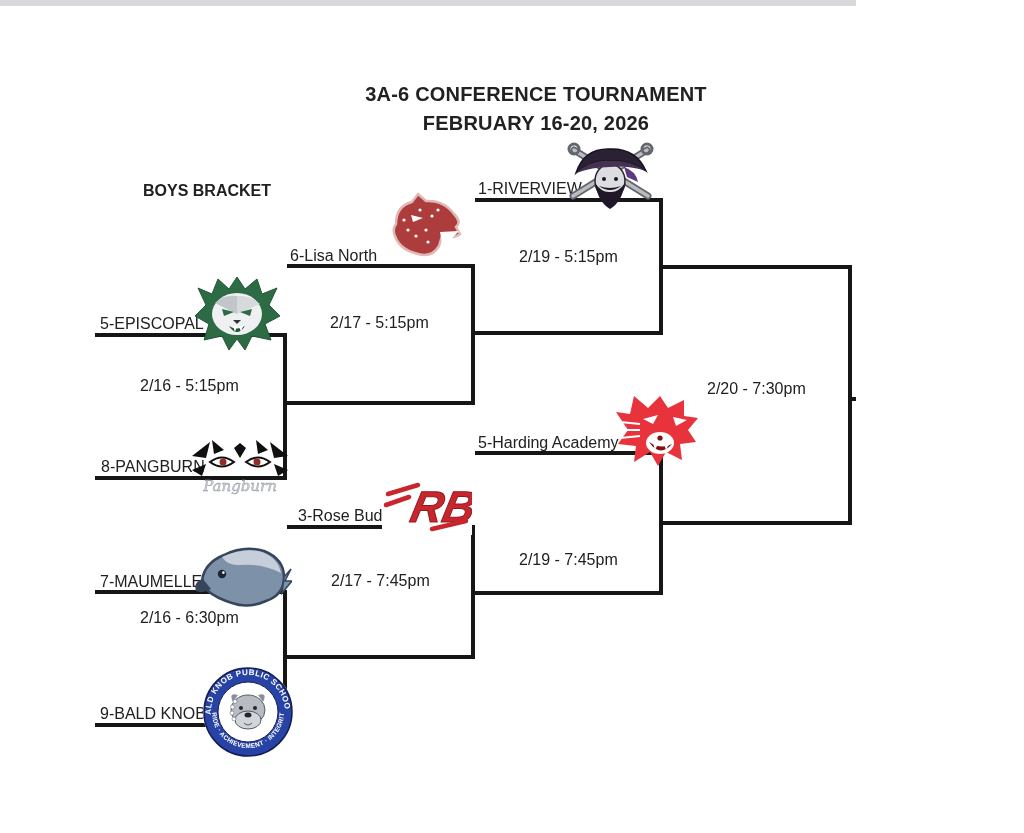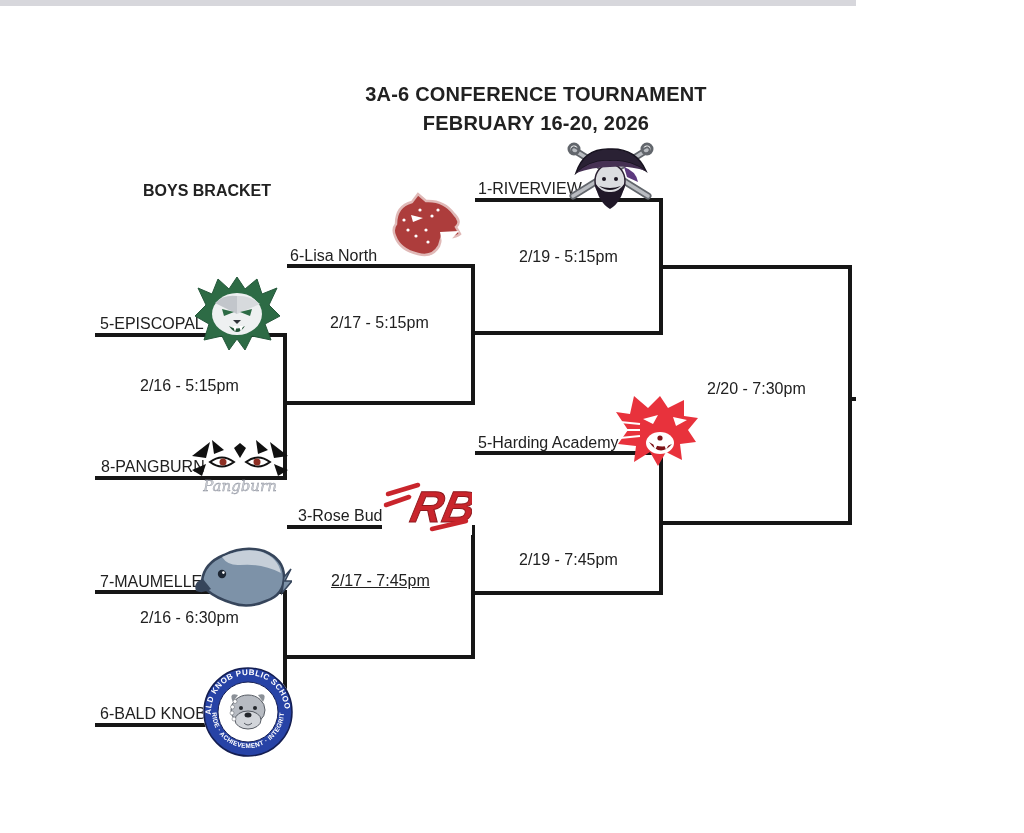--- a/index.html
+++ b/index.html
@@ -27,26 +27,26 @@
   </div>
   <div class="txt bold" style="left:100px;top:181px;">BOYS BRACKET</div>
 
   <div class="txt" style="left:478px;top:179px;">1-RIVERVIEW</div>
   <div class="txt" style="left:290px;top:246px;">6-Lisa North</div>
   <div class="txt" style="left:100px;top:314px;">5-EPISCOPAL</div>
   <div class="txt" style="left:90px;top:457px;margin-left:11px;">8-PANGBURN</div>
   <div class="txt" style="left:478px;top:433px;">5-Harding Academy</div>
   <div class="txt" style="left:290px;top:506px;margin-left:8px;">3-Rose Bud</div>
   <div class="txt" style="left:100px;top:572px;">7-MAUMELLE</div>
-  <div class="txt" style="left:100px;top:704px;">6-BALD KNOB</div>
+  <div class="txt" style="left:100px;top:704px;">9-BALD KNOB</div>
 
   <div class="txt" style="left:140px;top:376px;">2/16 - 5:15pm</div>
   <div class="txt" style="left:140px;top:608px;">2/16 - 6:30pm</div>
   <div class="txt" style="left:330px;top:313px;">2/17 - 5:15pm</div>
-  <div class="txt" style="left:331px;top:571px;text-decoration:underline;">2/17 - 7:45pm</div>
+  <div class="txt" style="left:331px;top:571px;">2/17 - 7:45pm</div>
   <div class="txt" style="left:519px;top:247px;">2/19 - 5:15pm</div>
   <div class="txt" style="left:519px;top:506px;margin-top:44px;">2/19 - 7:45pm</div>
   <div class="txt" style="left:707px;top:379px;">2/20 - 7:30pm</div>
   <div class="txt" style="left:873px;top:406px;">CHAMPION</div>
 
 
   <div class="hline" style="left:95px;top:333px;width:192px;"></div>
   <div class="hline" style="left:95px;top:476px;width:192px;"></div>
   <div class="vline" style="left:283px;top:333px;height:147px;"></div>
   <div class="hline" style="left:95px;top:590px;width:192px;"></div>

